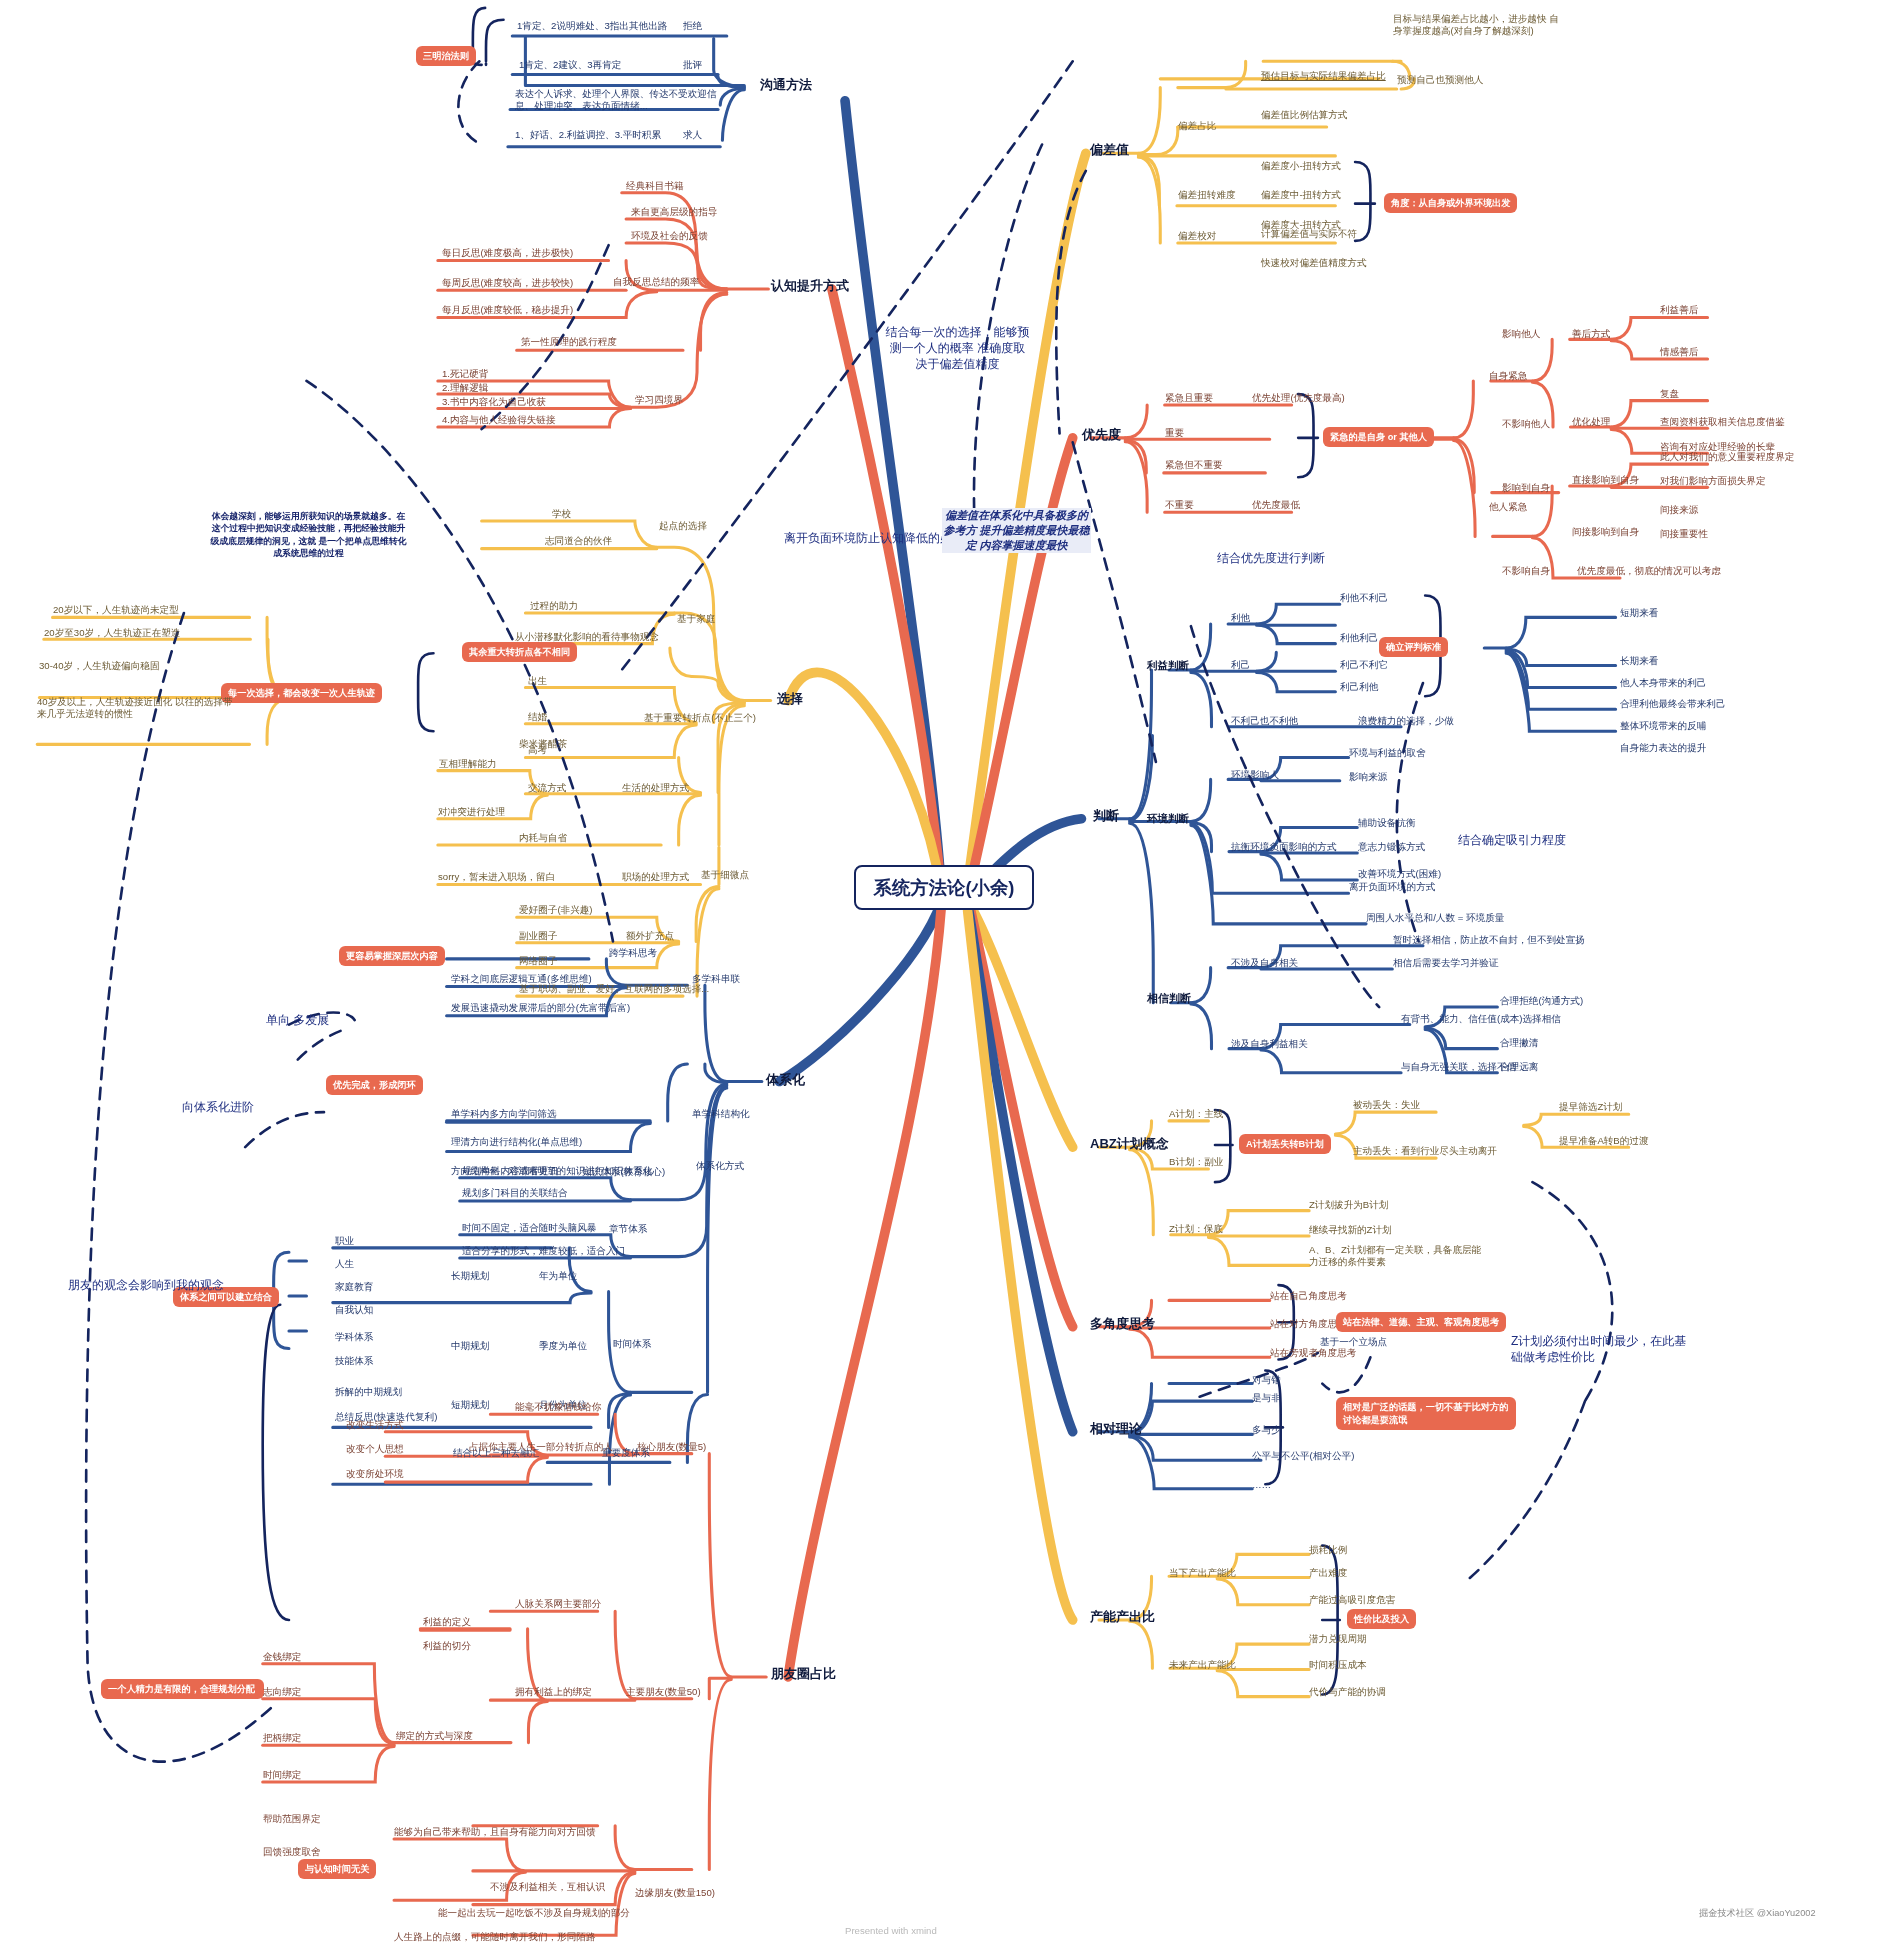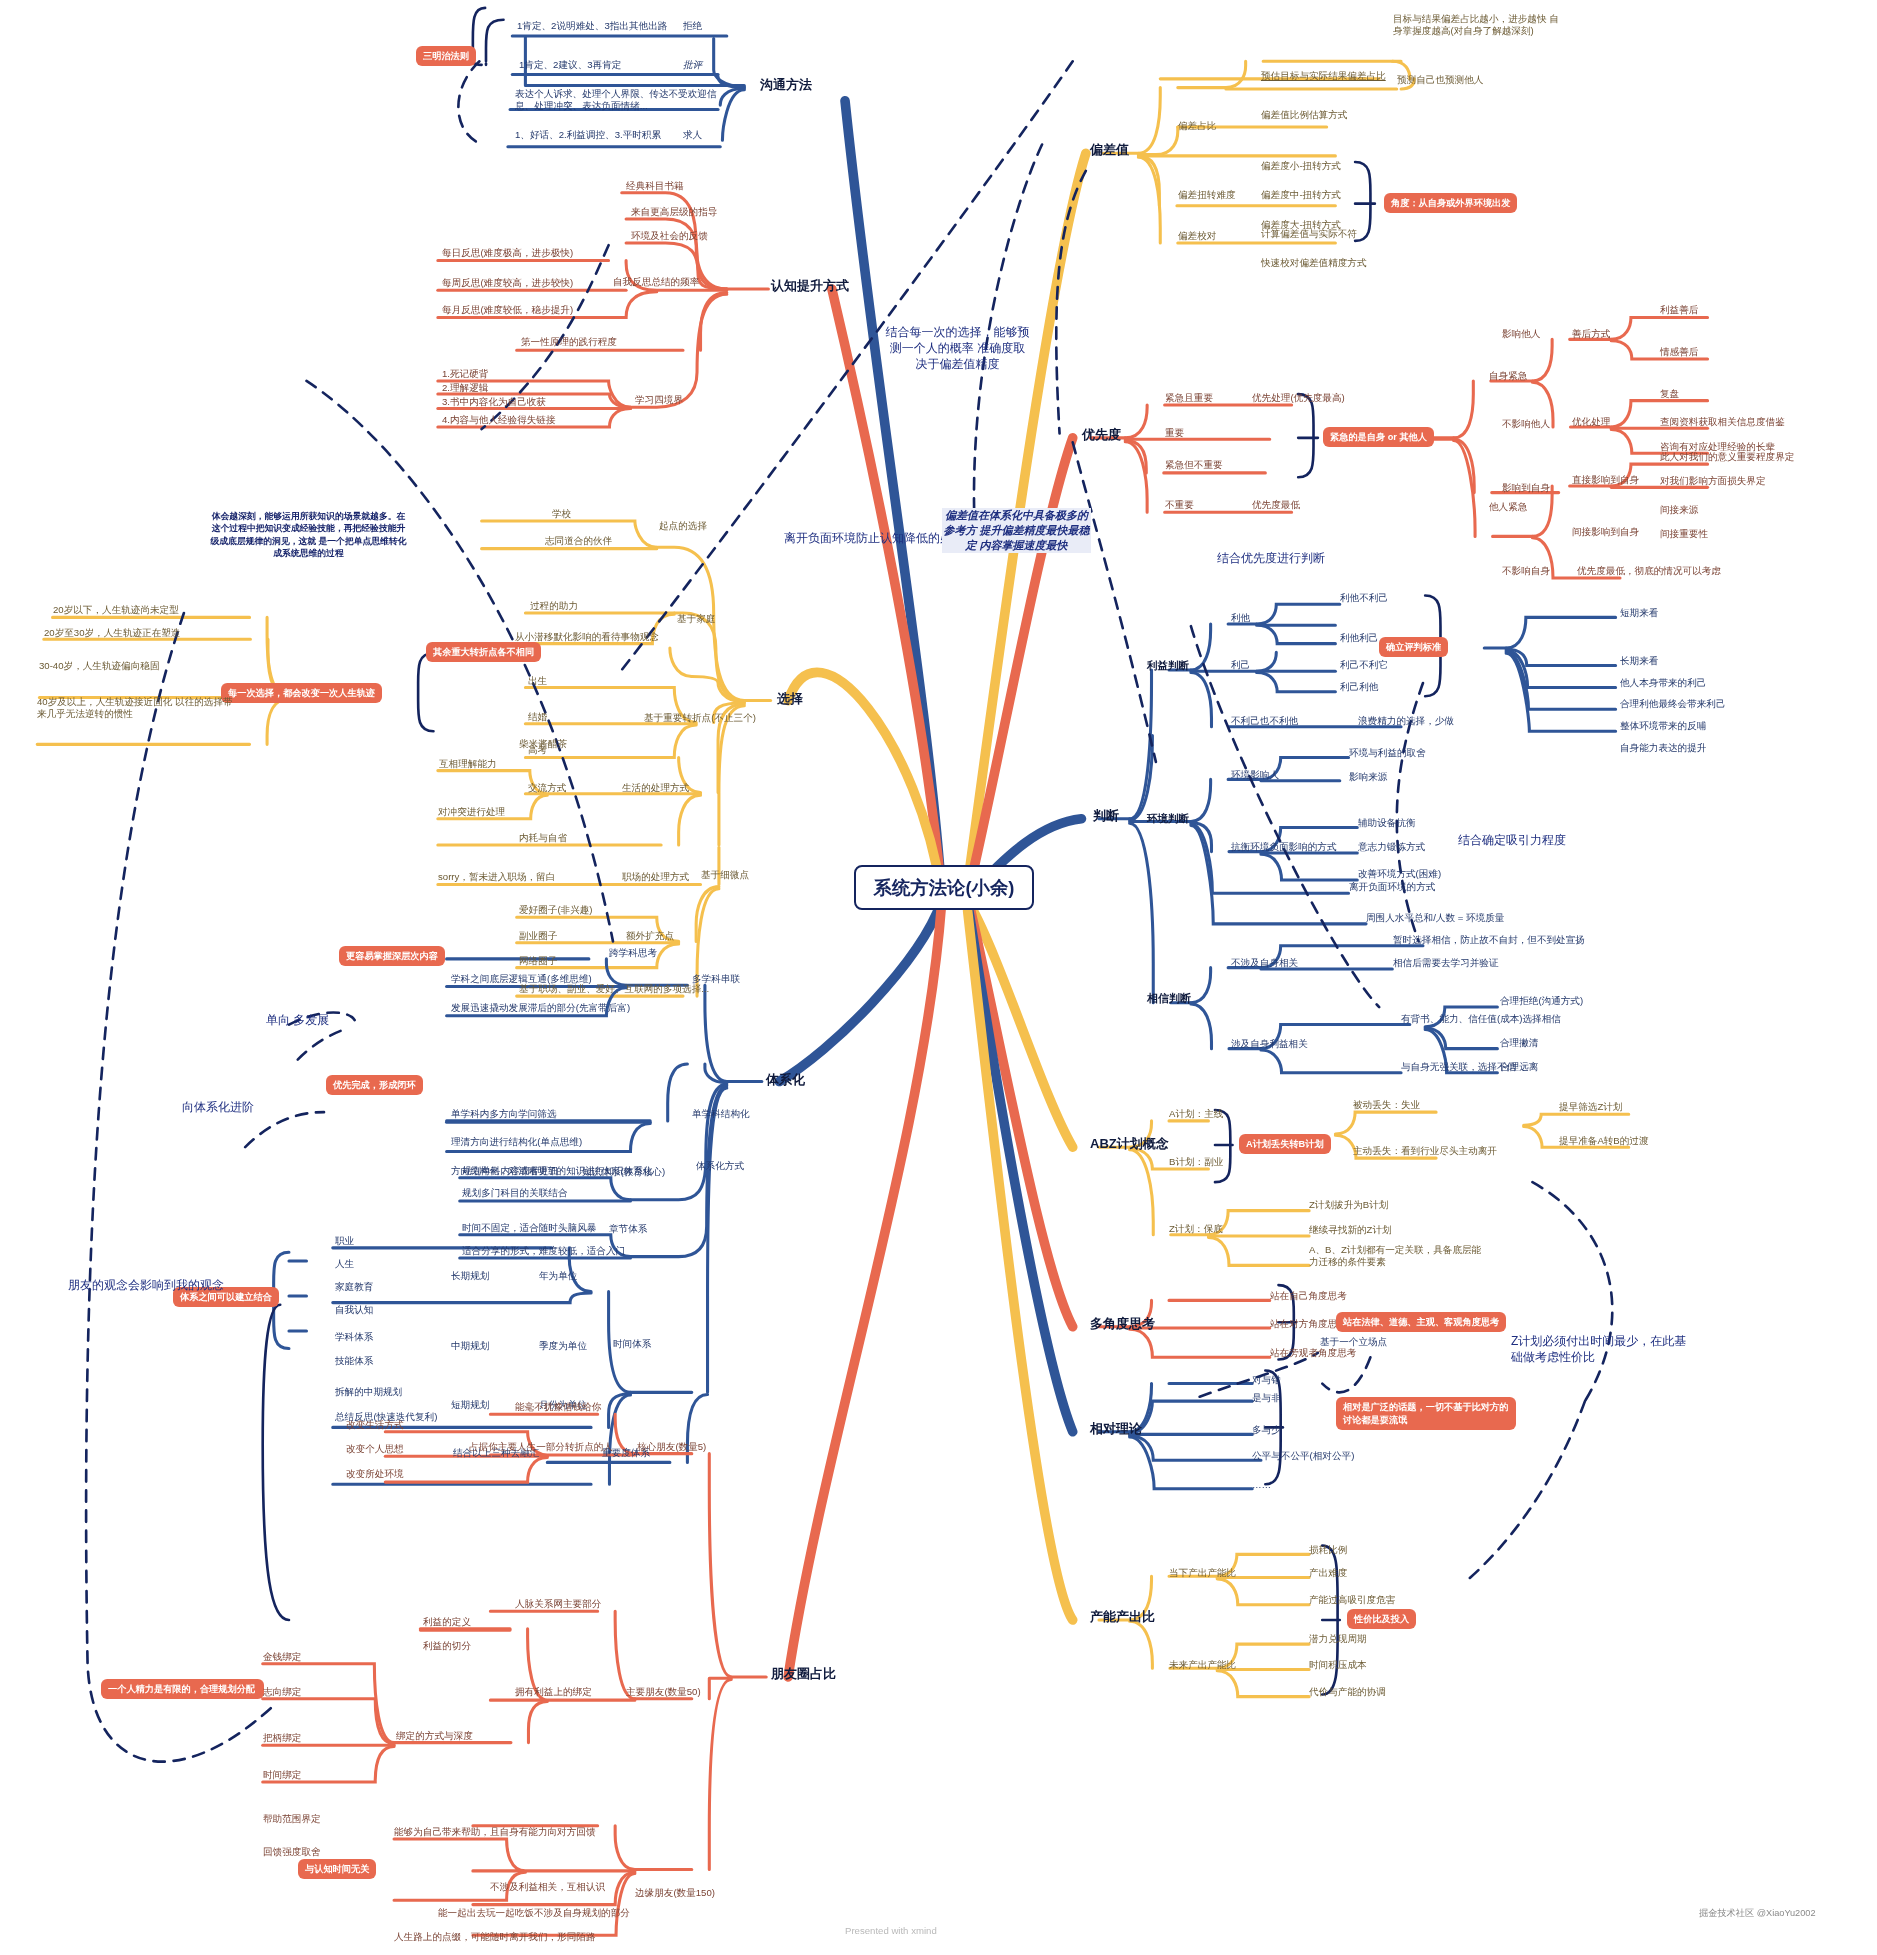--- a/index.html
+++ b/index.html
@@ -318,21 +318,21 @@
     </g>
   </svg>
 
   <div id="root" style="left:854px;top:865px;">系统方法论(小余)</div>
 
   <div class="node lvl1" style="left:760px;top:77px;">沟通方法</div>
   <div class="tag" style="left:416px;top:46px;">三明治法则</div>
   <div class="node lvl2b" style="left:517px;top:20px;">1肯定、2说明难处、3指出其他出路</div>
   <div class="node lvl2b" style="left:683px;top:20px;">拒绝</div>
   <div class="node lvl2b" style="left:519px;top:59px;">1肯定、2建议、3再肯定</div>
-  <div class="node lvl2b" style="left:683px;top:59px;font-style:italic;">批评</div>
+  <div class="node lvl2b" style="left:683px;top:59px;">批评</div>
   <div class="node lvl2b wrap" style="left:515px;top:88px;width:215px;">表达个人诉求、处理个人界限、传达不受欢迎信息、处理冲突、表达负面情绪...</div>
   <div class="node lvl2b" style="left:515px;top:129px;">1、好话、2.利益调控、3.平时积累</div>
   <div class="node lvl2b" style="left:683px;top:129px;">求人</div>
 
   <div class="node lvl1" style="left:771px;top:278px;">认知提升方式</div>
   <div class="node lvl2r" style="left:626px;top:180px;">经典科目书籍</div>
   <div class="node lvl2r" style="left:631px;top:206px;">来自更高层级的指导</div>
   <div class="node lvl2r" style="left:631px;top:230px;">环境及社会的反馈</div>
   <div class="node lvl2r" style="left:613px;top:276px;">自我反思总结的频率</div>
   <div class="node lvl2r" style="left:442px;top:247px;">每日反思(难度极高，进步极快)</div>
@@ -353,21 +353,21 @@
 提升偏差精度最快最稳定
 内容掌握速度最快</div>
 
   <div class="node lvl1" style="left:777px;top:691px;">选择</div>
   <div class="tag" style="left:221px;top:683px;">每一次选择，都会改变一次人生轨迹</div>
   <div class="node lvl2" style="left:53px;top:604px;">20岁以下，人生轨迹尚未定型</div>
   <div class="node lvl2" style="left:44px;top:627px;">20岁至30岁，人生轨迹正在塑造</div>
   <div class="node lvl2" style="left:39px;top:660px;">30-40岁，人生轨迹偏向稳固</div>
   <div class="node lvl2 wrap" style="left:37px;top:696px;width:201px;">40岁及以上，人生轨迹接近固化
 以往的选择带来几乎无法逆转的惯性</div>
-  <div class="tag" style="left:426px;top:642px;">其余重大转折点各不相同</div>
+  <div class="tag" style="left:462px;top:642px;">其余重大转折点各不相同</div>
 
   <div class="node lvl2" style="left:552px;top:508px;">学校</div>
   <div class="node lvl2" style="left:545px;top:535px;">志同道合的伙伴</div>
   <div class="node lvl2" style="left:659px;top:520px;">起点的选择</div>
   <div class="node lvl2" style="left:530px;top:600px;">过程的助力</div>
   <div class="node lvl2" style="left:515px;top:631px;">从小潜移默化影响的看待事物观念</div>
   <div class="node lvl2" style="left:677px;top:613px;">基于家庭</div>
   <div class="node lvl2" style="left:528px;top:675px;">出生</div>
   <div class="node lvl2" style="left:528px;top:711px;">结婚</div>
   <div class="node lvl2" style="left:528px;top:744px;">高考</div>

